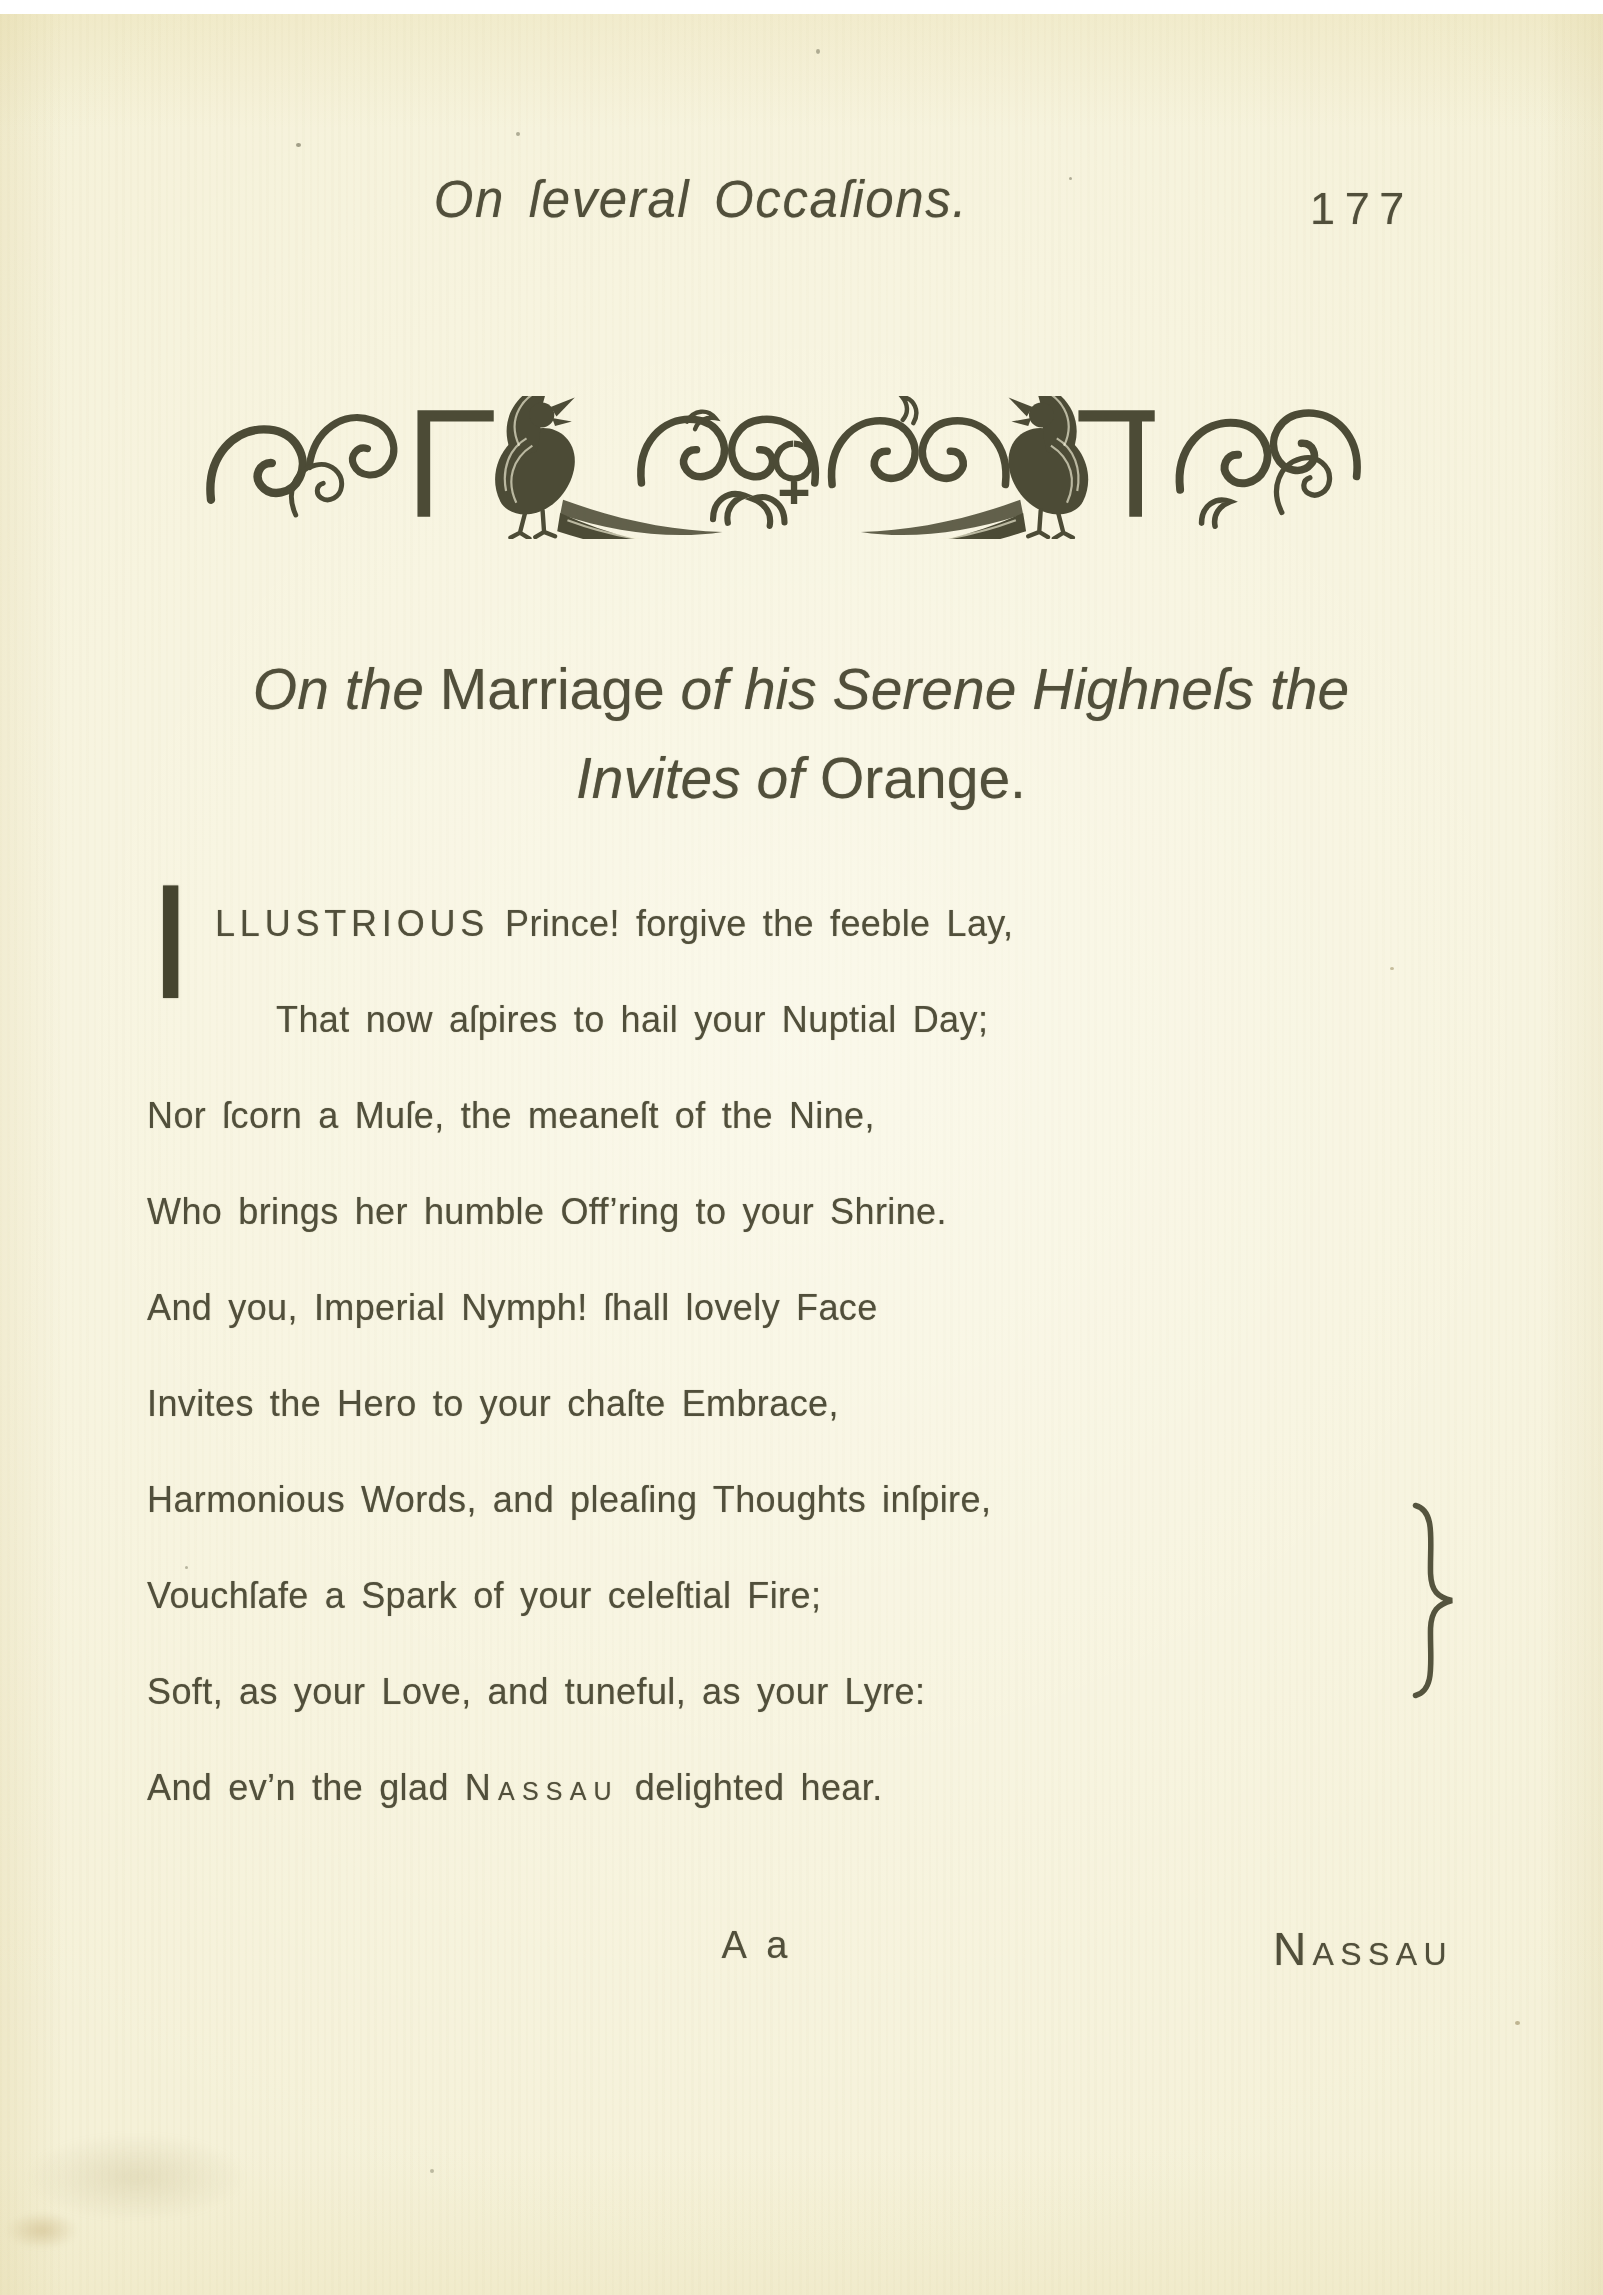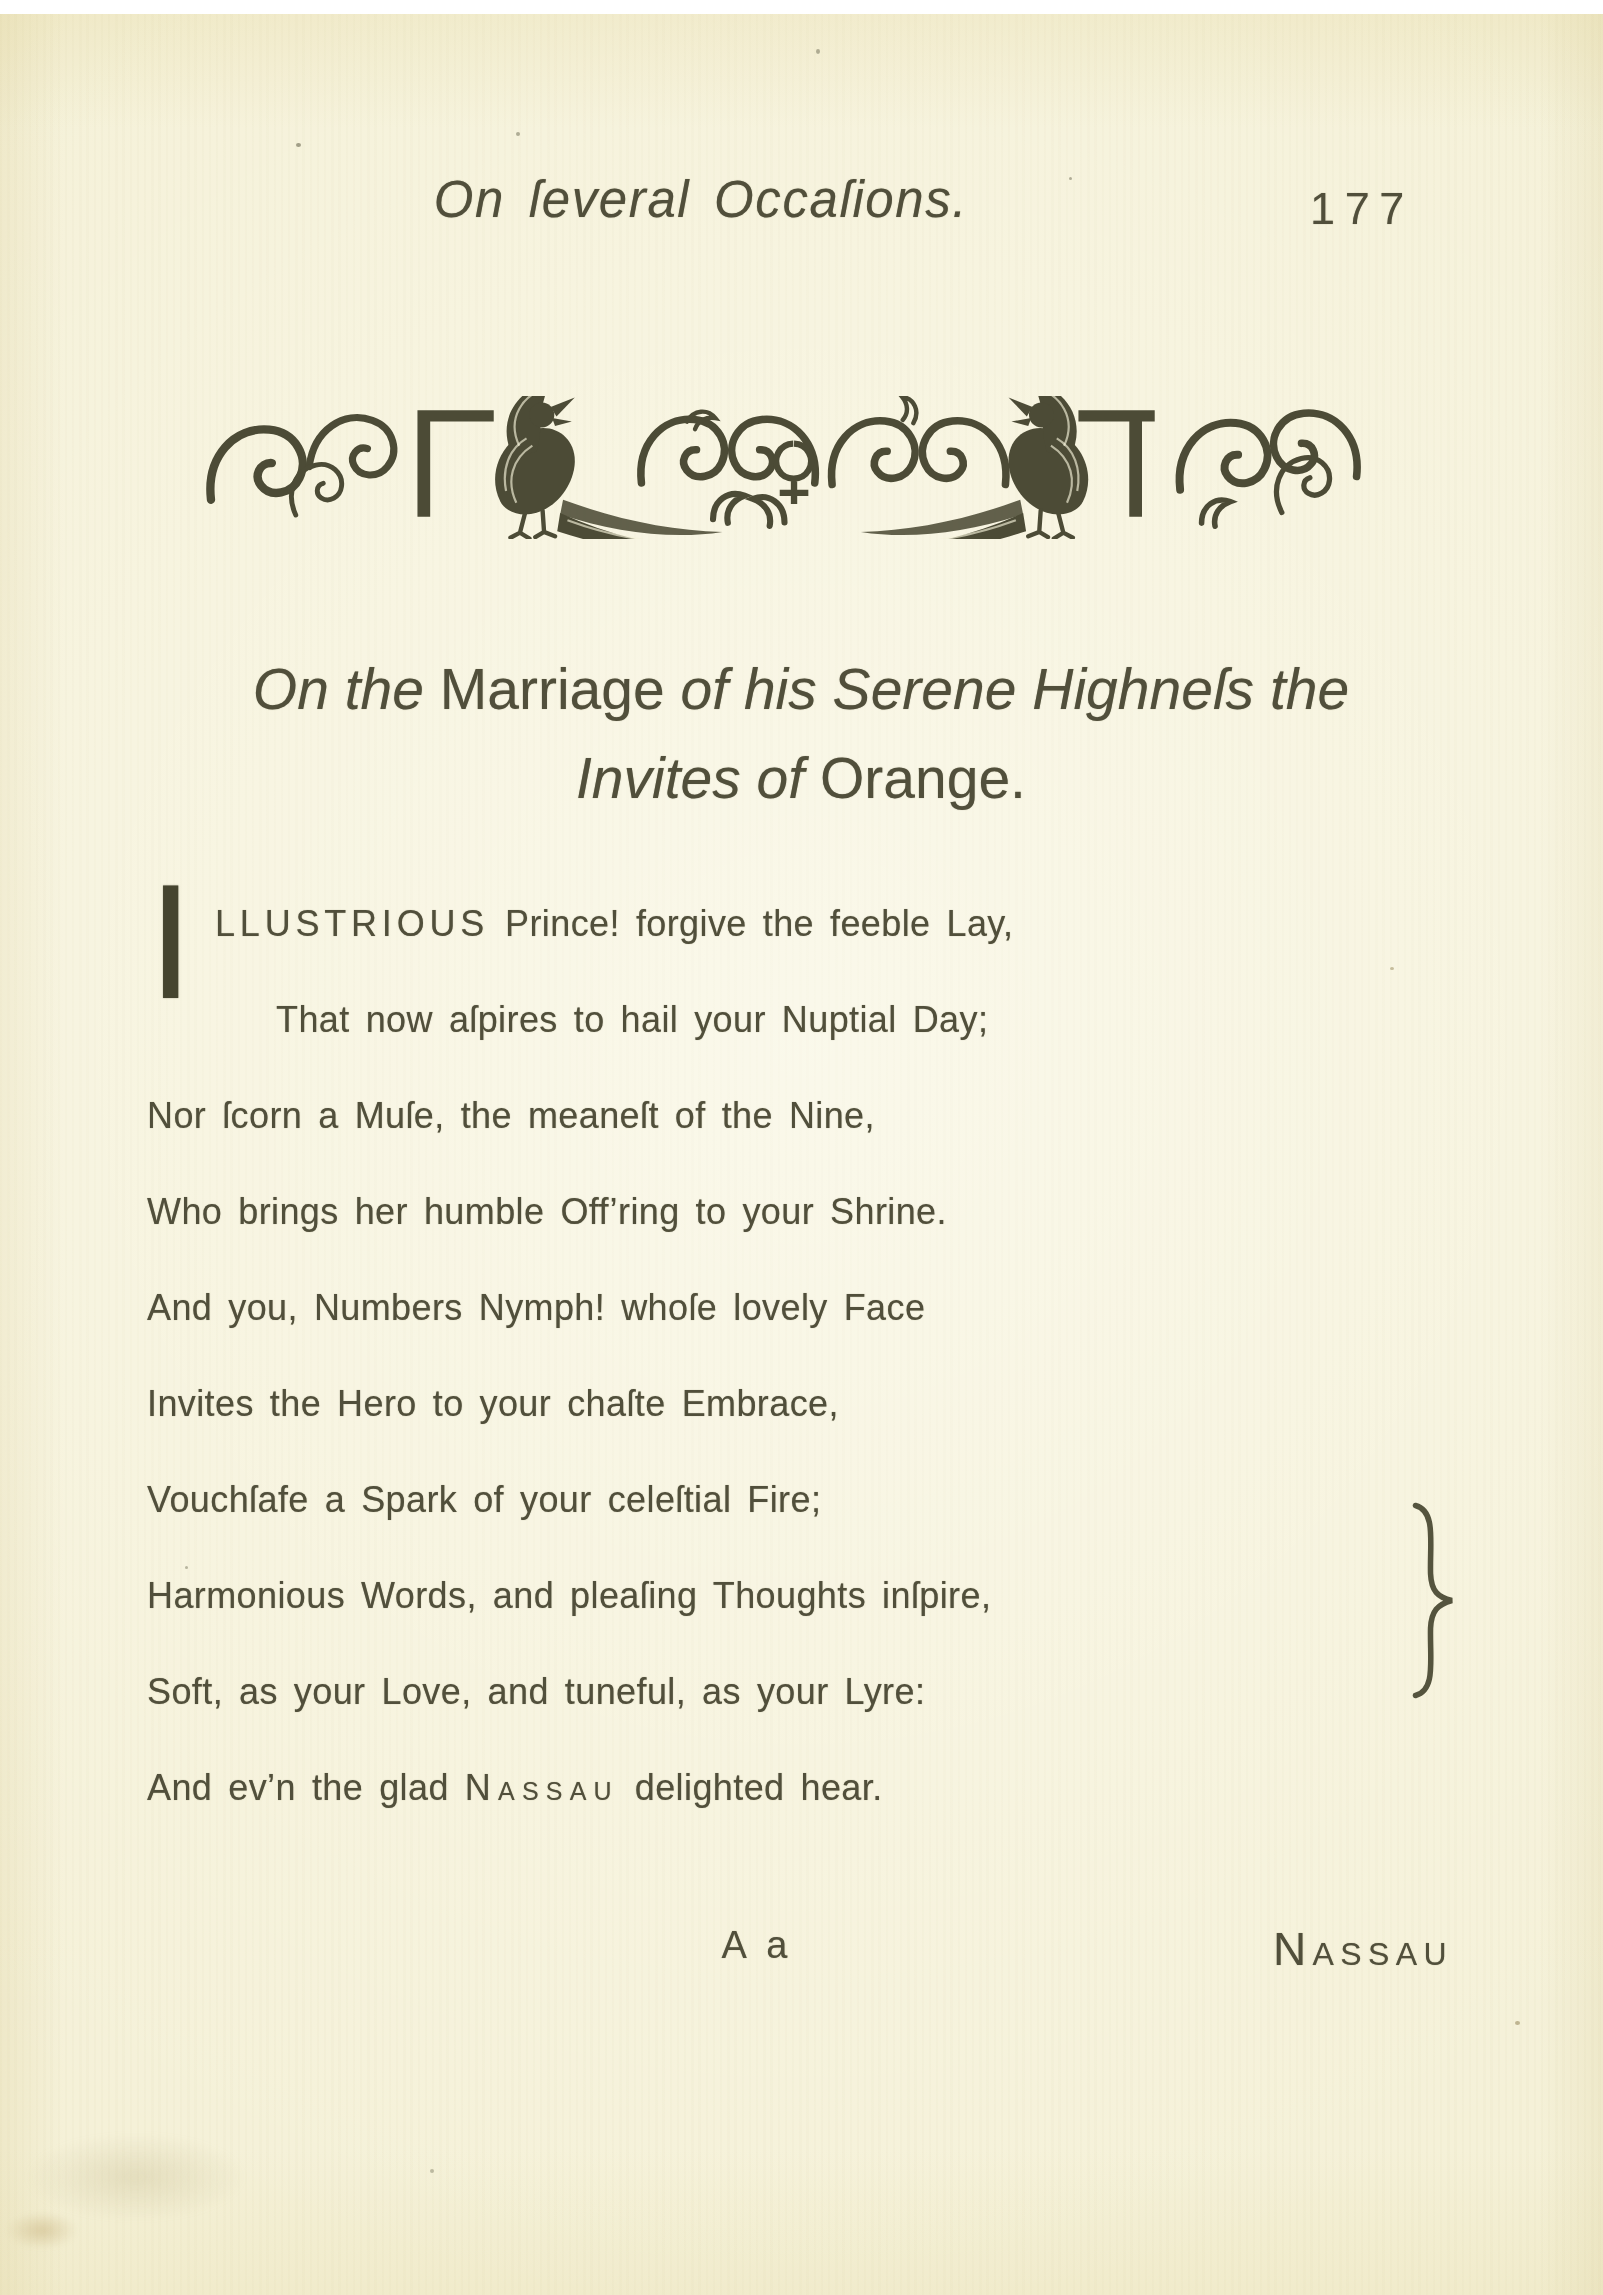--- a/index.html
+++ b/index.html
@@ -153,24 +153,24 @@
       <div class="title-line"><span class="s-i">Invites of </span><span class="s-r">Orange.</span></div>
     </div>
 
   <div class="drop-cap">I</div>
 
   <div class="poem ink" id="poem">
       <div class="line" style="padding-left: 68px;"><span class="s-caps">LLUSTRIOUS</span><span class="s-r"> Prince! forgive the feeble Lay,</span></div>
       <div class="line" style="padding-left: 129px;"><span class="s-r">That now aſpires to hail your Nuptial Day;</span></div>
       <div class="line"><span class="s-r">Nor ſcorn a Muſe, the meaneſt of the Nine,</span></div>
       <div class="line"><span class="s-r">Who brings her humble Off’ring to your Shrine.</span></div>
-      <div class="line"><span class="s-r">And you, Numbers Nymph! whoſe lovely Face</span></div>
+      <div class="line"><span class="s-r">And you, Imperial Nymph! ſhall lovely Face</span></div>
       <div class="line"><span class="s-r">Invites the Hero to your chaſte Embrace,</span></div>
+      <div class="line"><span class="s-r">Harmonious Words, and pleaſing Thoughts inſpire,</span></div>
       <div class="line"><span class="s-r">Vouchſafe a Spark of your celeſtial Fire;</span></div>
-      <div class="line"><span class="s-r">Harmonious Words, and pleaſing Thoughts inſpire,</span></div>
       <div class="line"><span class="s-r">Soft, as your Love, and tuneful, as your Lyre:</span></div>
       <div class="line"><span class="s-r">And ev’n the glad </span><span class="s-sc">Nassau</span><span class="s-r"> delighted hear.</span></div>
     </div>
 
   <div class="brace">
     <svg viewBox="0 0 72 252" xmlns="http://www.w3.org/2000/svg" aria-hidden="true">
       <path d="M12,6 C38,13 30,52 31,92 C32,114 40,122 58,126 C40,131 32,139 31,161 C30,201 38,239 12,246" fill="none" stroke="#55543e" stroke-width="7" stroke-linecap="round"></path>
     </svg>
   </div>
 

